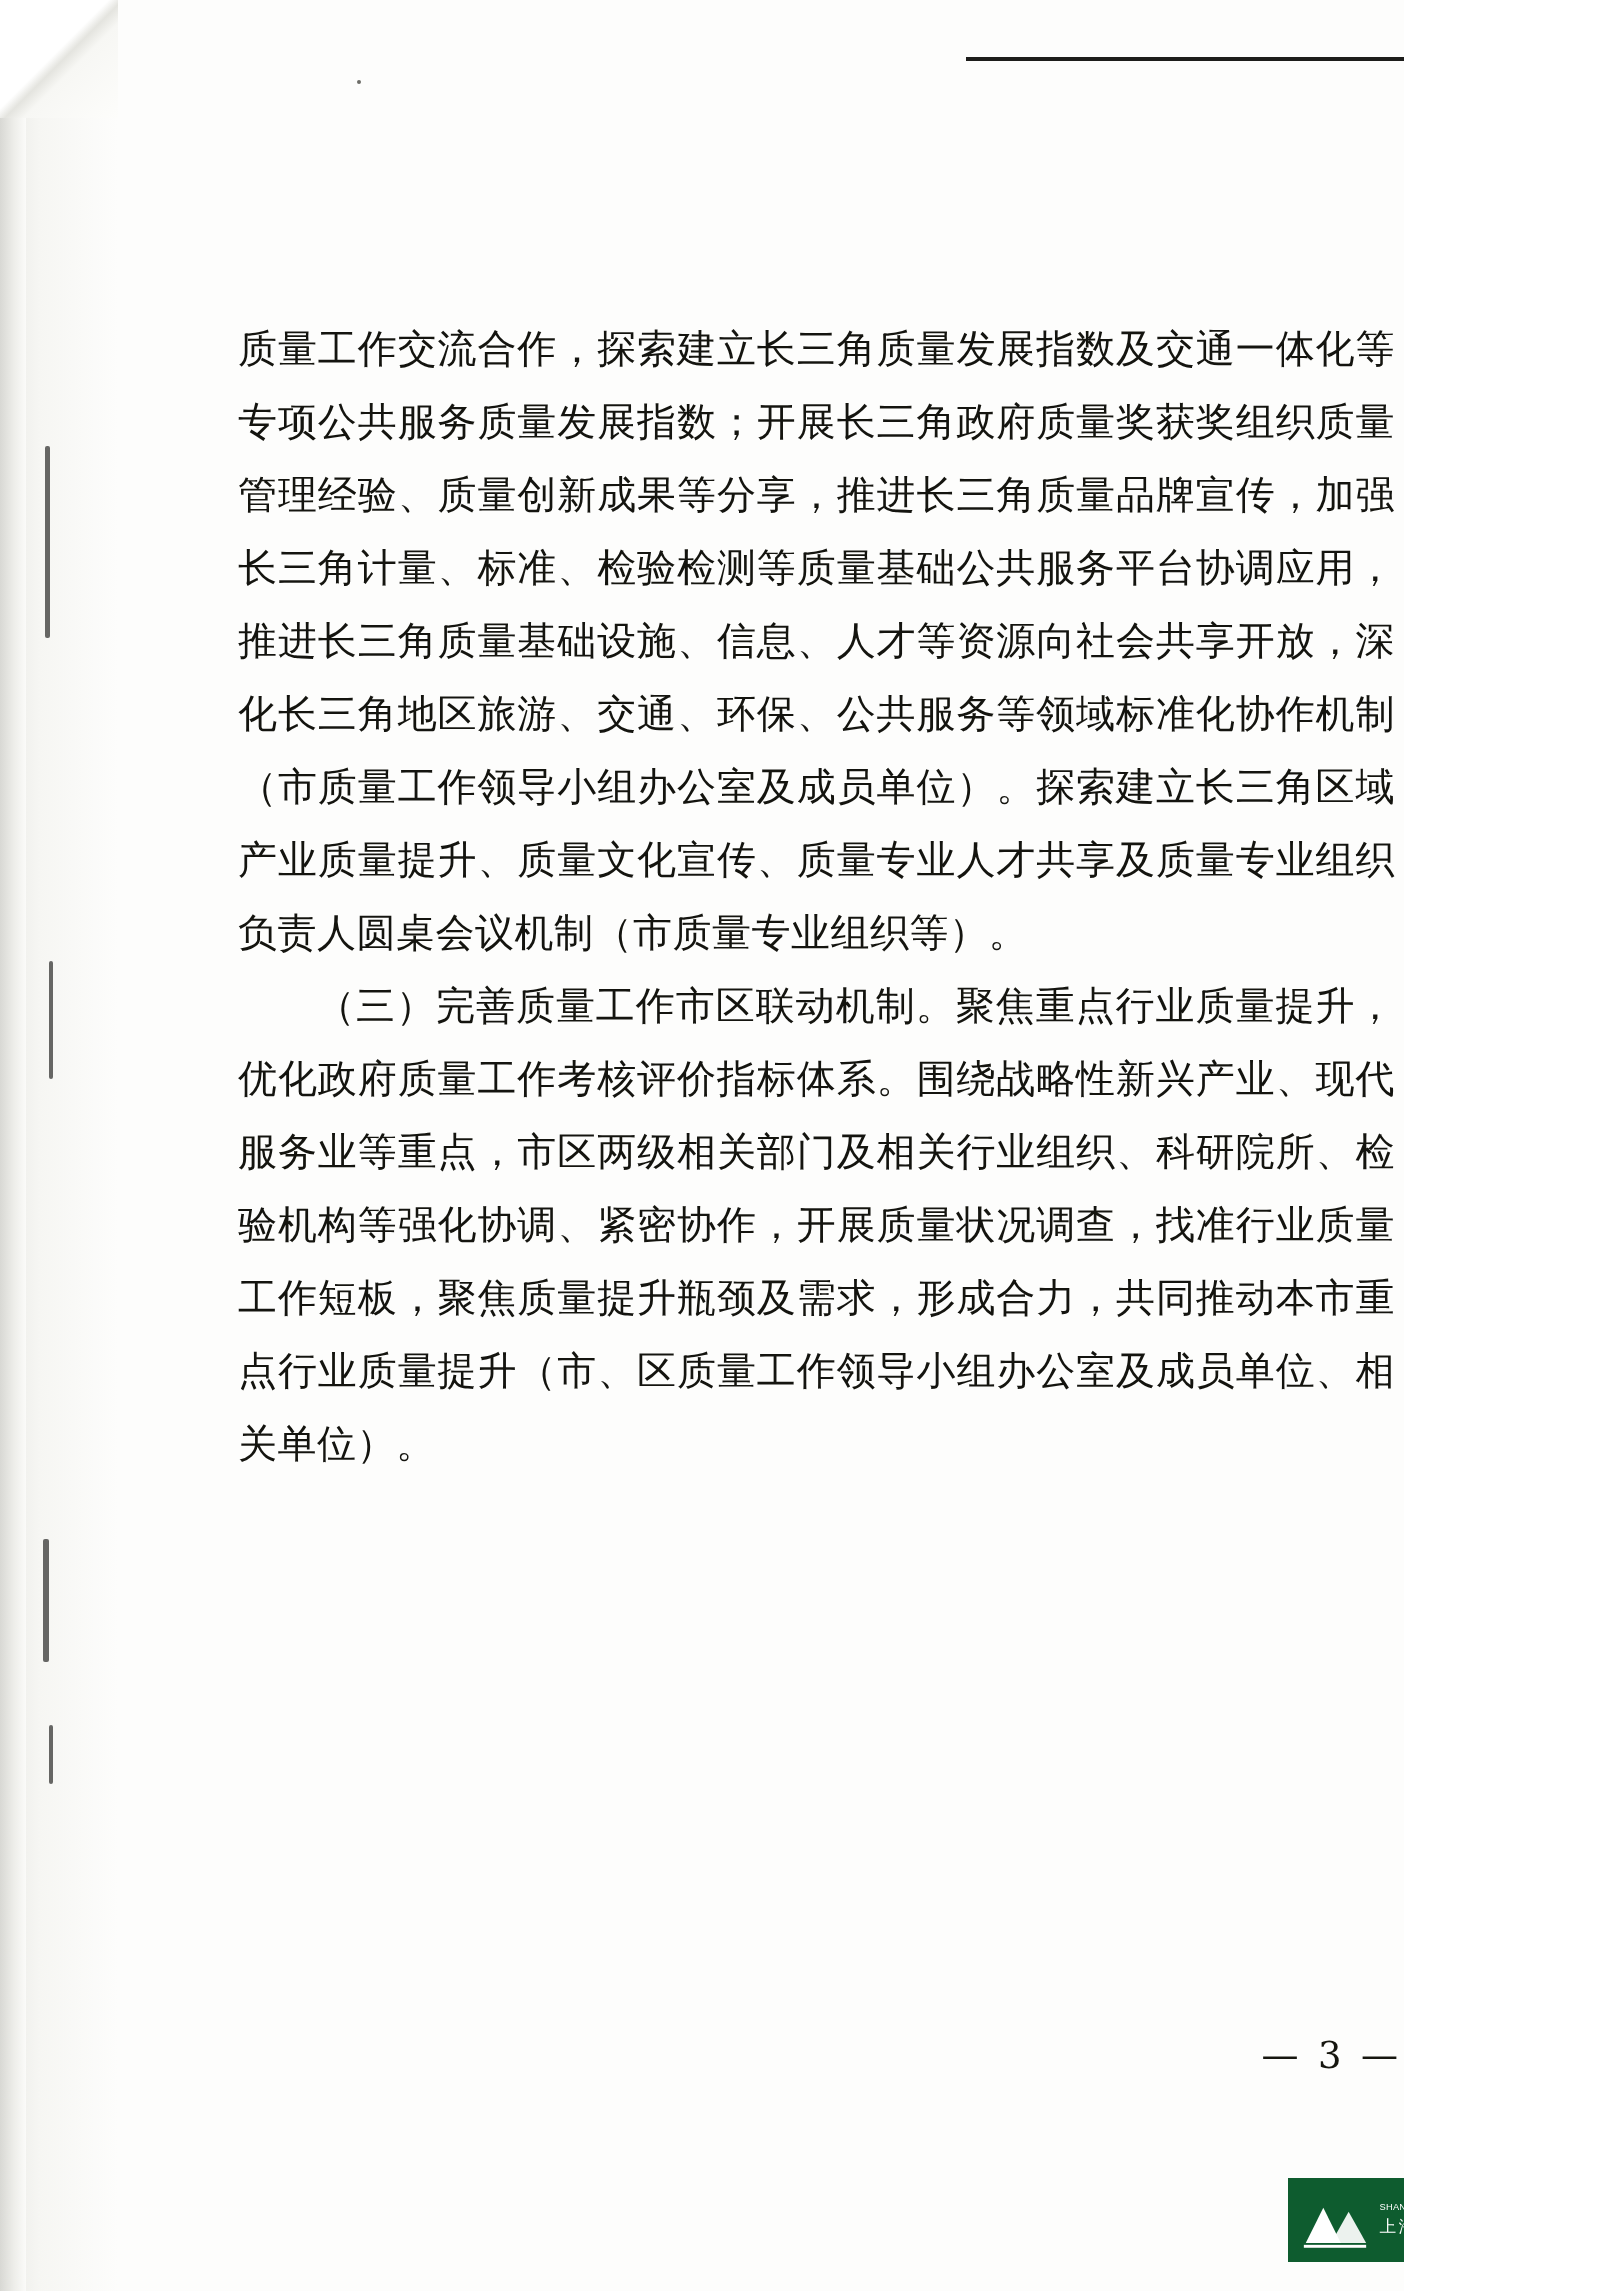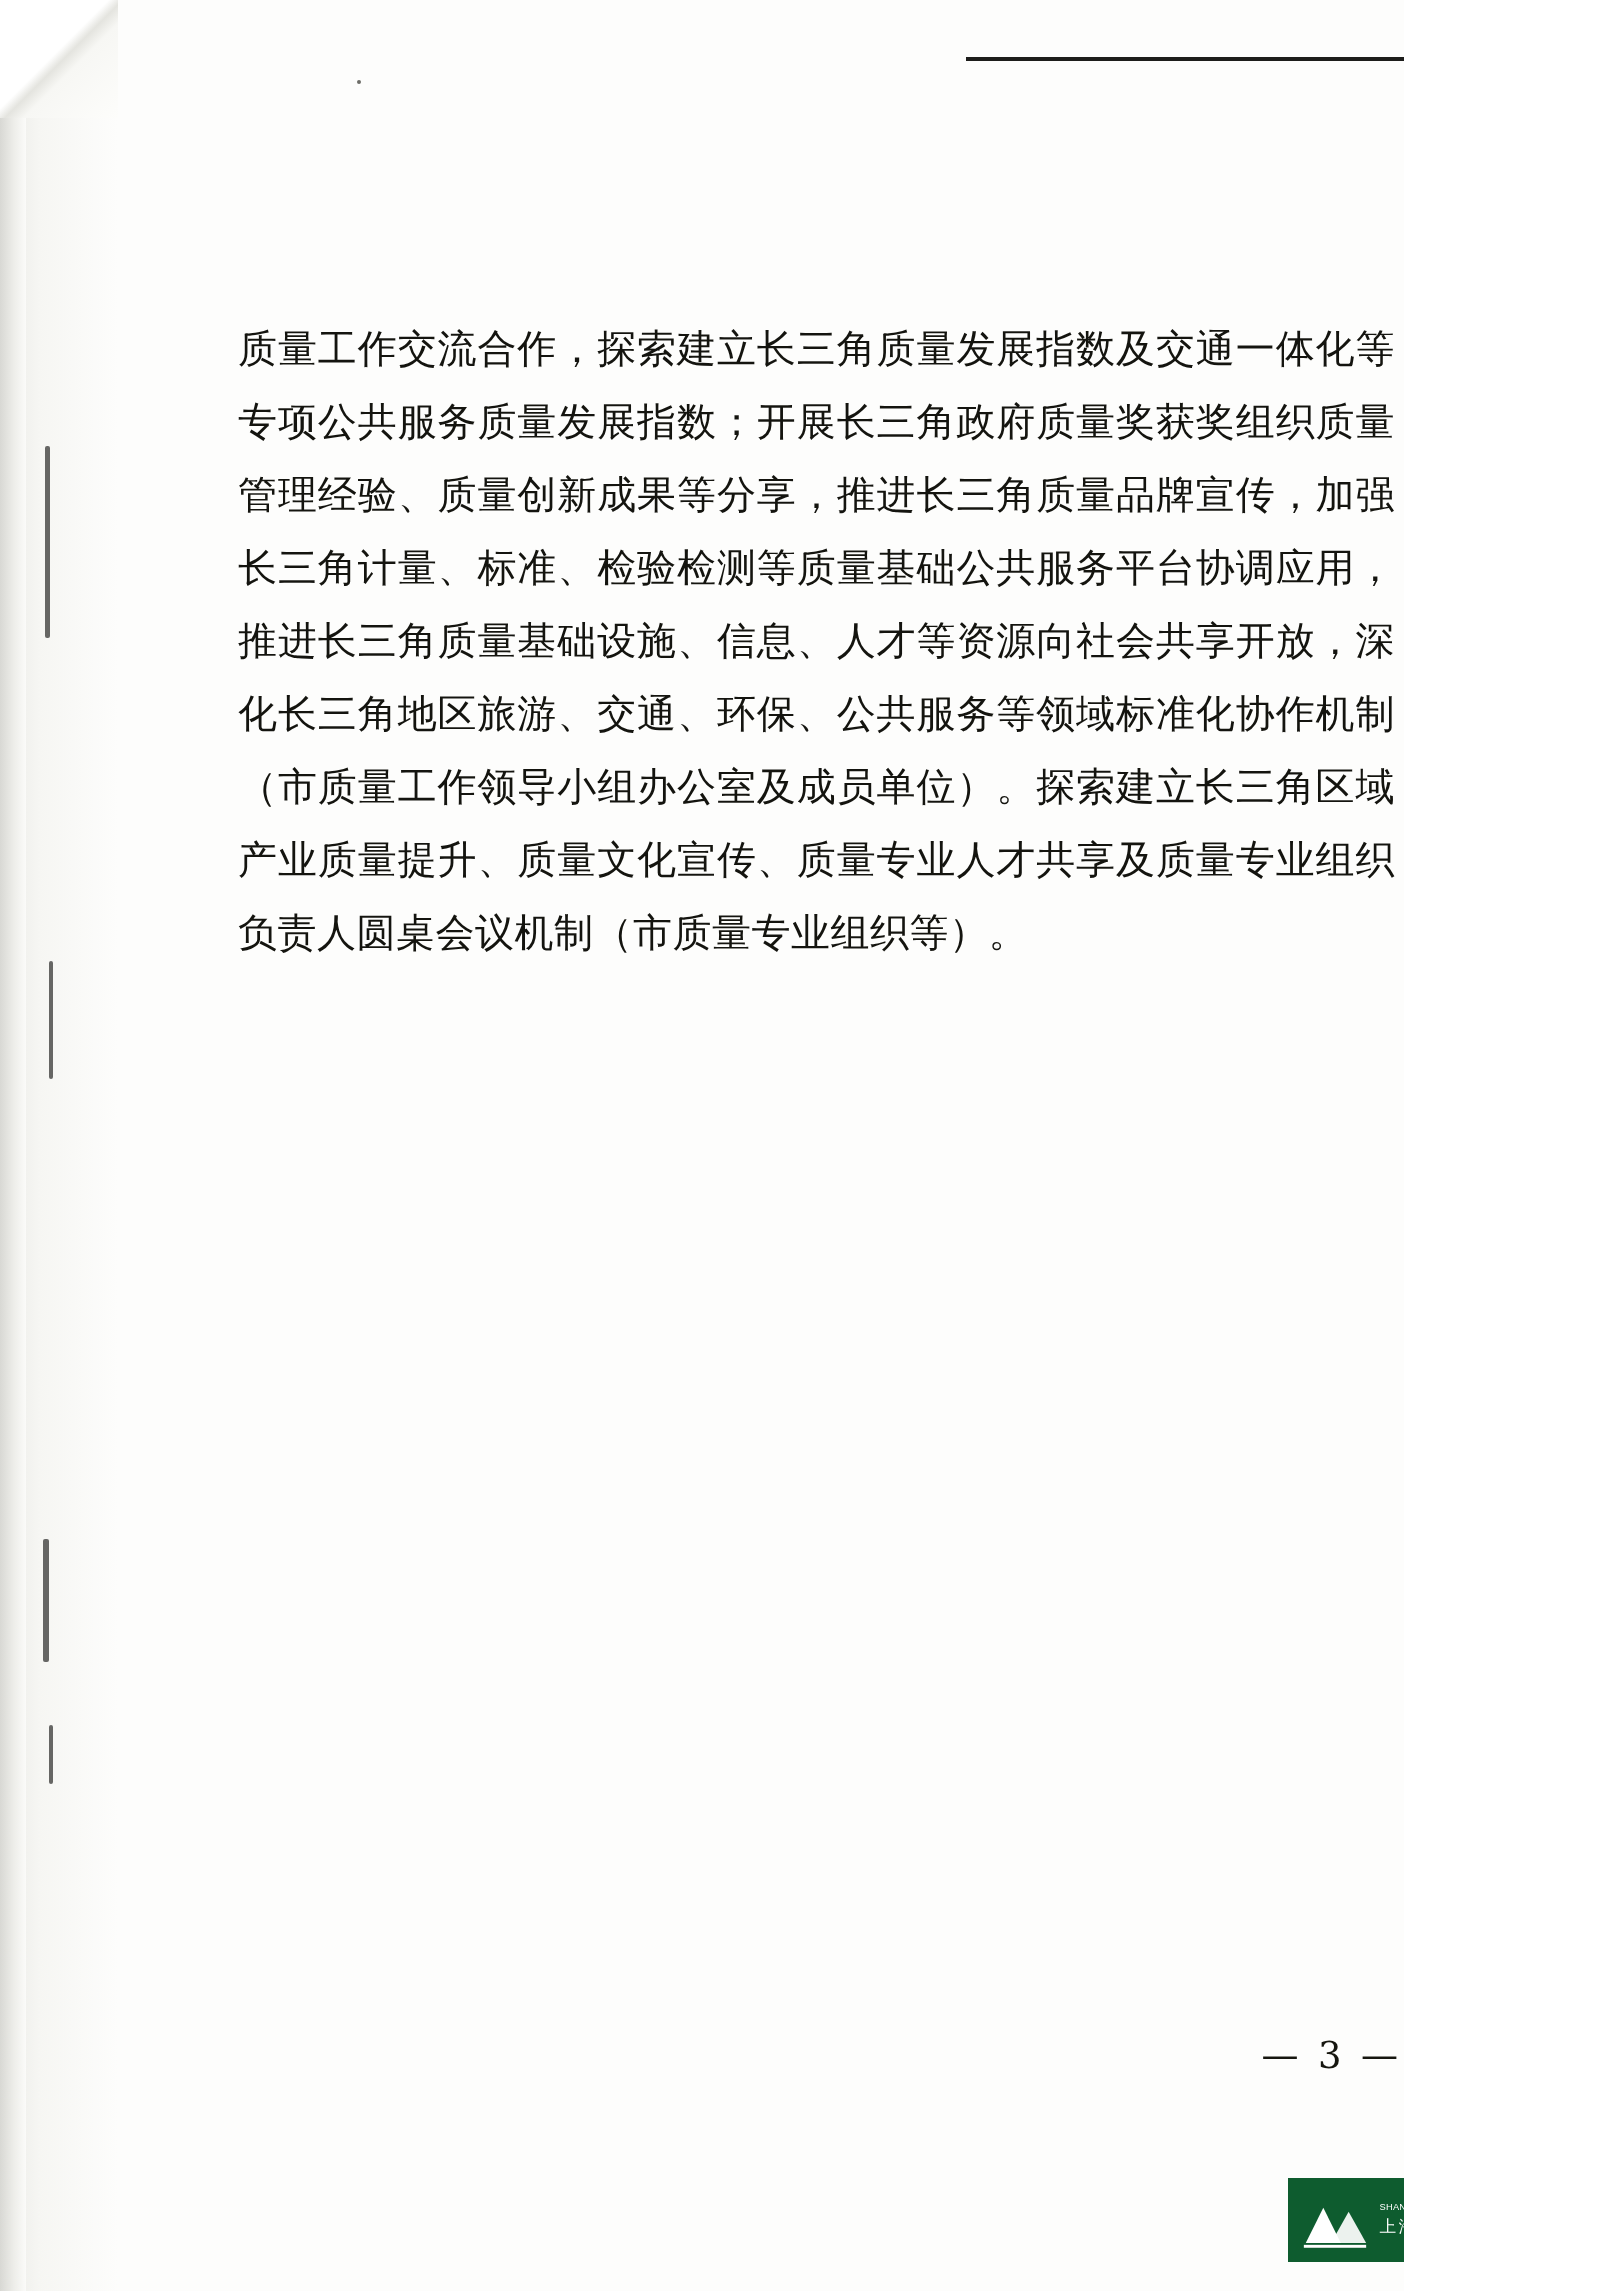--- a/index.html
+++ b/index.html
@@ -151,20 +151,21 @@
   <div class="scan-mark mark-b"></div>
   <div class="scan-mark mark-c"></div>
   <div class="scan-mark mark-d"></div>
 
   <div class="top-rule"></div>
   <div class="speck speck-1"></div>
   <div class="speck speck-2"></div>
 
   <div class="body-text">
     <p>质量工作交流合作，探索建立长三角质量发展指数及交通一体化等专项公共服务质量发展指数；开展长三角政府质量奖获奖组织质量管理经验、质量创新成果等分享，推进长三角质量品牌宣传，加强长三角计量、标准、检验检测等质量基础公共服务平台协调应用，推进长三角质量基础设施、信息、人才等资源向社会共享开放，深化长三角地区旅游、交通、环保、公共服务等领域标准化协作机制（市质量工作领导小组办公室及成员单位）。探索建立长三角区域产业质量提升、质量文化宣传、质量专业人才共享及质量专业组织负责人圆桌会议机制（市质量专业组织等）。</p>
+    <p class="indent">（三）完善质量工作市区联动机制。聚焦重点行业质量提升，优化政府质量工作考核评价指标体系。围绕战略性新兴产业、现代服务业等重点，市区两级相关部门及相关行业组织、科研院所、检验机构等强化协调、紧密协作，开展质量状况调查，找准行业质量工作短板，聚焦质量提升瓶颈及需求，形成合力，共同推动本市重点行业质量提升（市、区质量工作领导小组办公室及成员单位、相关单位）。</p>
   </div>
 
   <div class="page-number">— 3 —</div>
 
   <div class="footer-logo">
     <div class="mark">
       <svg width="74" height="65" viewBox="0 0 76 66" xmlns="http://www.w3.org/2000/svg">
         <path d="M8 56 L26 20 L44 56 Z" fill="#ffffff"></path>
         <path d="M34 56 L52 24 L70 56 Z" fill="#ffffff" opacity="0.92"></path>
         <rect x="6" y="58" width="64" height="3" fill="#ffffff"></rect>

